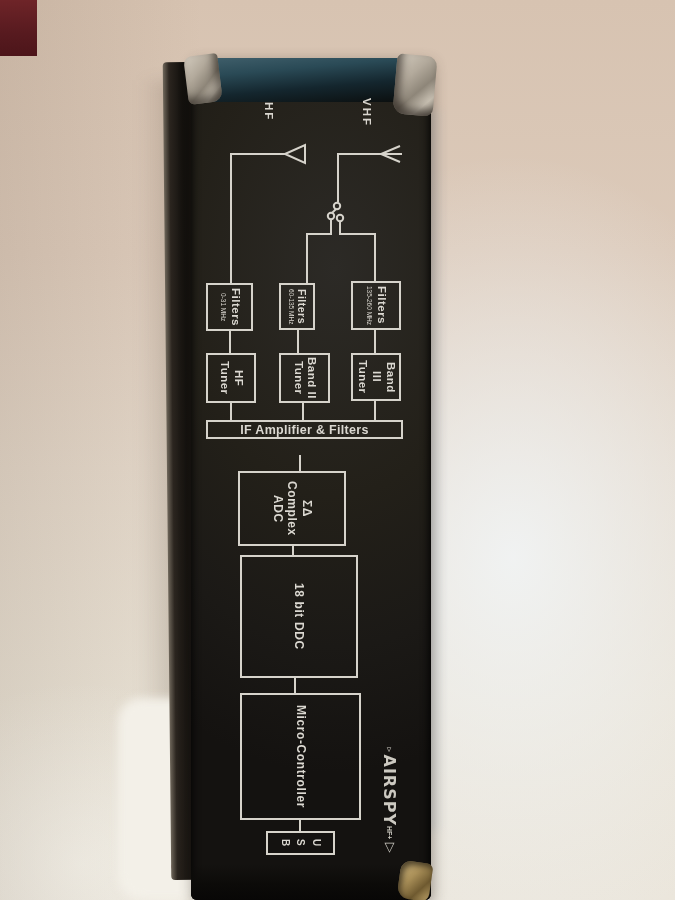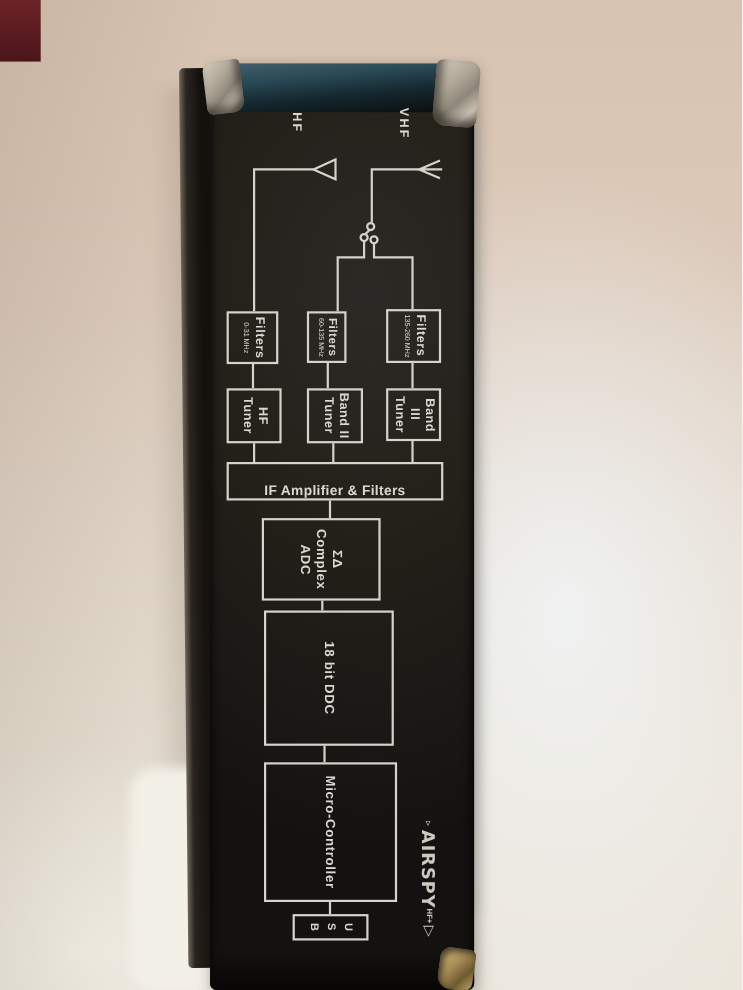--- a/index.html
+++ b/index.html
@@ -148,21 +148,21 @@
           <div class="big">Tuner</div>
         </div>
       </div>
       <div class="blk" style="left:160px;top:295px;width:50px;height:48px;">
         <div class="vt">
           <div class="big">Band III</div>
           <div class="big">Tuner</div>
         </div>
       </div>
 
-      <div class="blk" style="left:15px;top:362px;width:197px;height:35px;align-items:flex-end;">
+      <div class="blk" style="left:15px;top:362px;width:197px;height:19px;align-items:flex-end;">
         <div class="if-text">IF Amplifier &amp; Filters</div>
       </div>
 
       <div class="blk" style="left:47px;top:413px;width:108px;height:75px;">
         <div class="vt">
           <div class="mid">ΣΔ</div>
           <div class="mid">Complex</div>
           <div class="mid">ADC</div>
         </div>
       </div>

